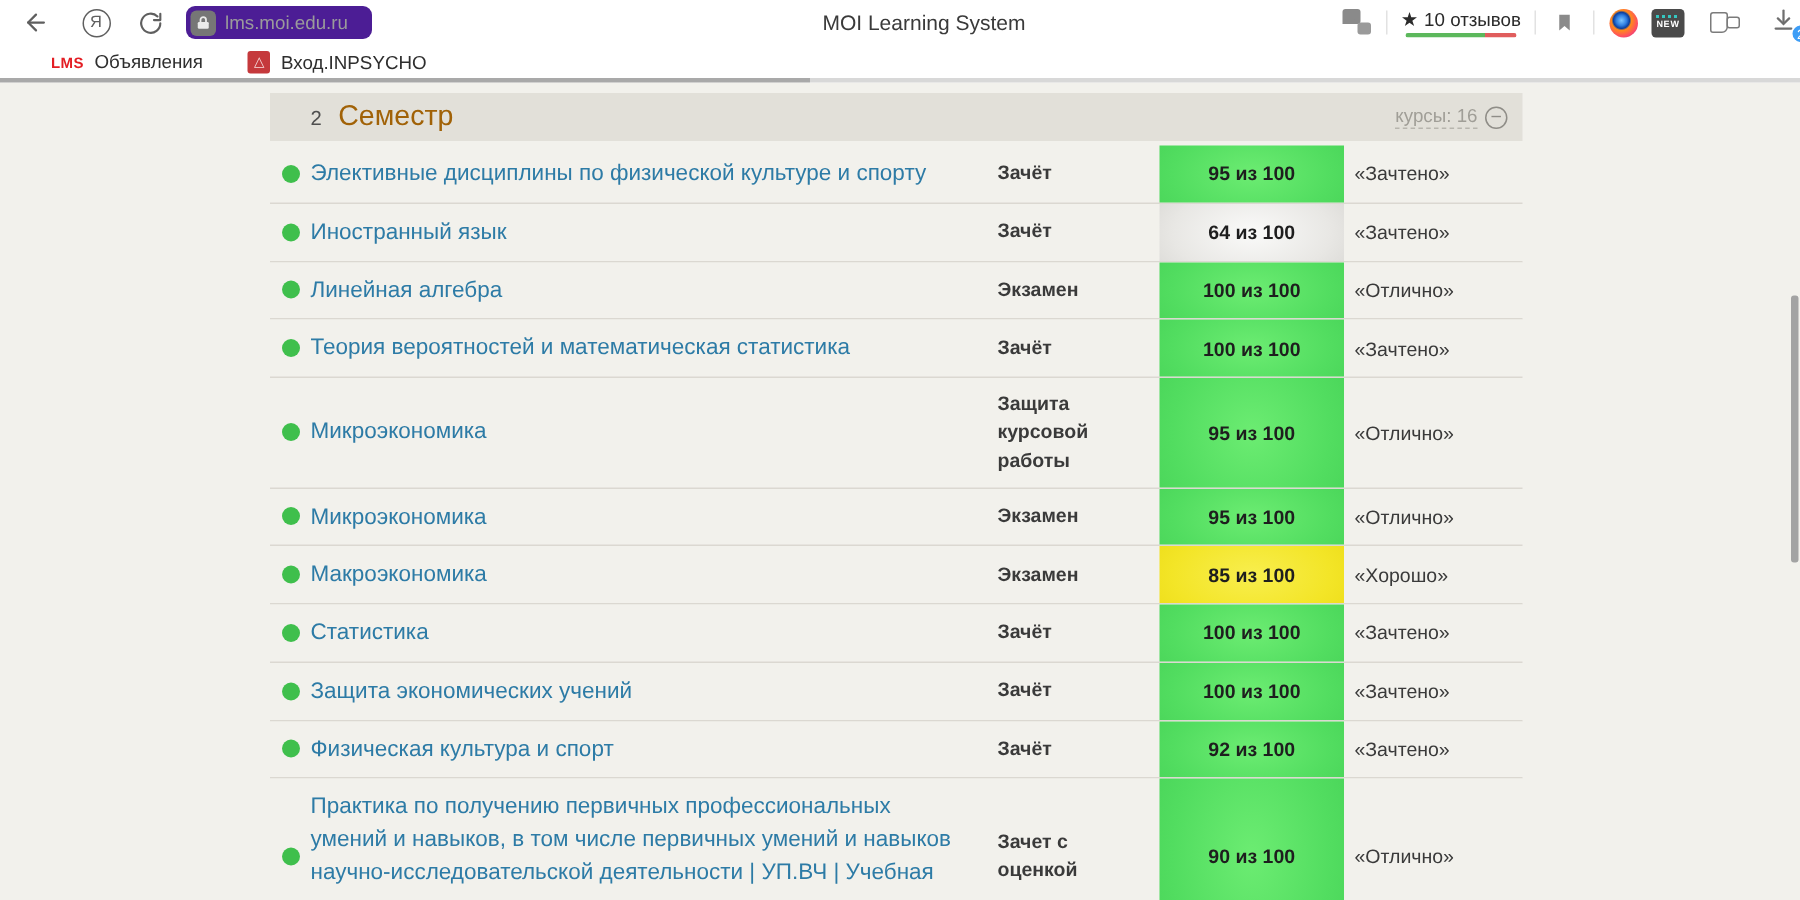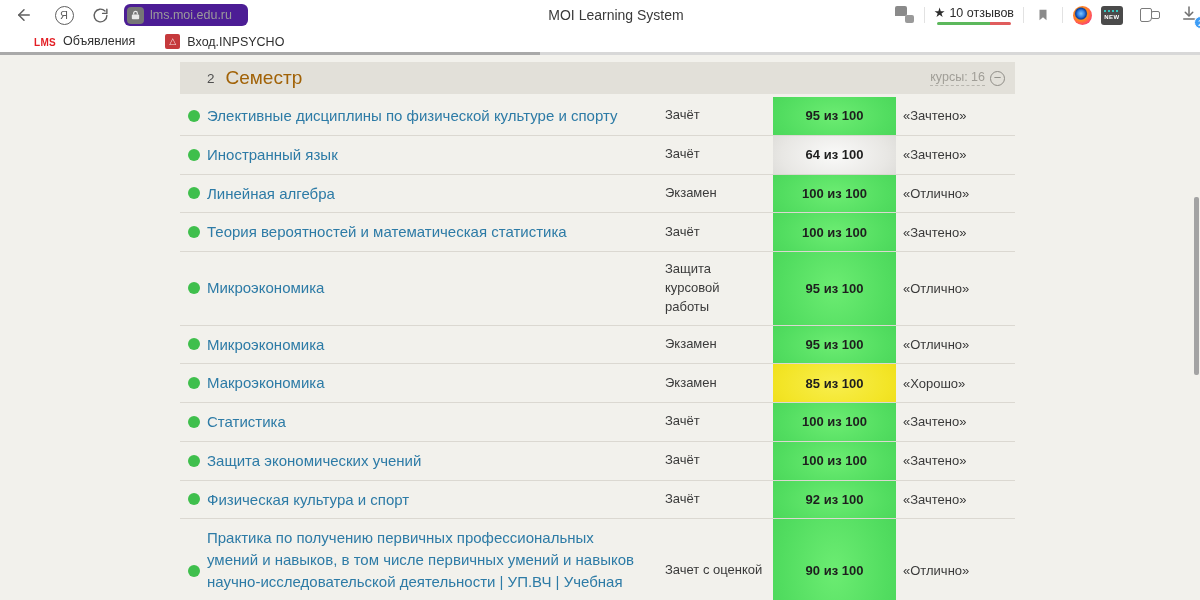--- a/index.html
+++ b/index.html
@@ -60,21 +60,21 @@
   .sem-title { font-size:19px; color:#a16207; }
   .sem-right { margin-left:auto; display:flex; align-items:center; gap:5px; }
   .kursy { font-size:12.5px; color:#a09e97; border-bottom:1px dashed #b7b5ae; padding-bottom:1px; cursor:pointer; }
   .toggle-circle { width:15px; height:15px; border:1.4px solid #8f8d87; border-radius:50%; color:#8f8d87; font-size:13px; line-height:13px; display:flex; align-items:center; justify-content:center; cursor:pointer; padding-bottom:1px; }
   .rows-wrap { margin-top:3px; }
   .course-row { display:flex; align-items:center; min-height:38px; border-bottom:1px solid #dbd8d1; background:#f2f1ec; }
   .cell-dot { flex:0 0 27px; display:flex; justify-content:flex-start; padding-left:8px; }
   .dot { width:12px; height:12px; border-radius:50%; background:#3fbf4c; }
   .cell-name { flex:0 0 458px; padding:8px 22px 8px 0; }
   .course-link { font-size:15px; color:#2d7ba6; text-decoration:none; line-height:1.45; cursor:pointer;margin-top:20px; }
-  .cell-type { flex:0 0 108px; font-size:13px; color:#3a3a3a; line-height:1.45; padding:8px 6px 8px 0; }
+  .cell-type { flex:0 0 108px; font-size:13px; color:#3a3a3a; line-height:1.45; padding:8px 6px 8px 0;font-weight:bold; }
   .cell-score { flex:0 0 123px; align-self:stretch; display:flex; align-items:center; justify-content:center; font-size:13px; font-weight:bold; color:#1e1e1e; }
   .score-green  { background:radial-gradient(ellipse 95% 170% at 50% 50%, #6cec72 0%, #52dd60 45%, #3cc74e 100%); }
   .score-silver { background:radial-gradient(ellipse 95% 170% at 50% 50%, #fafaf9 0%, #e8e7e4 45%, #c6c5c1 100%); }
   .score-yellow { background:radial-gradient(ellipse 95% 170% at 50% 50%, #f8ee4e 0%, #f3e527 45%, #e5d104 100%); }
   .cell-grade { flex:1 1 auto; font-size:13px; color:#3a3a3a; padding-left:7px; }
   .sem-header.bottom { margin-top:3px; }
 
   
   .scroll-thumb { position:absolute; right:1px; top:197px; width:5px; height:178px; background:#a3a3a3; border-radius:2px; cursor:pointer; z-index:6; }
 

